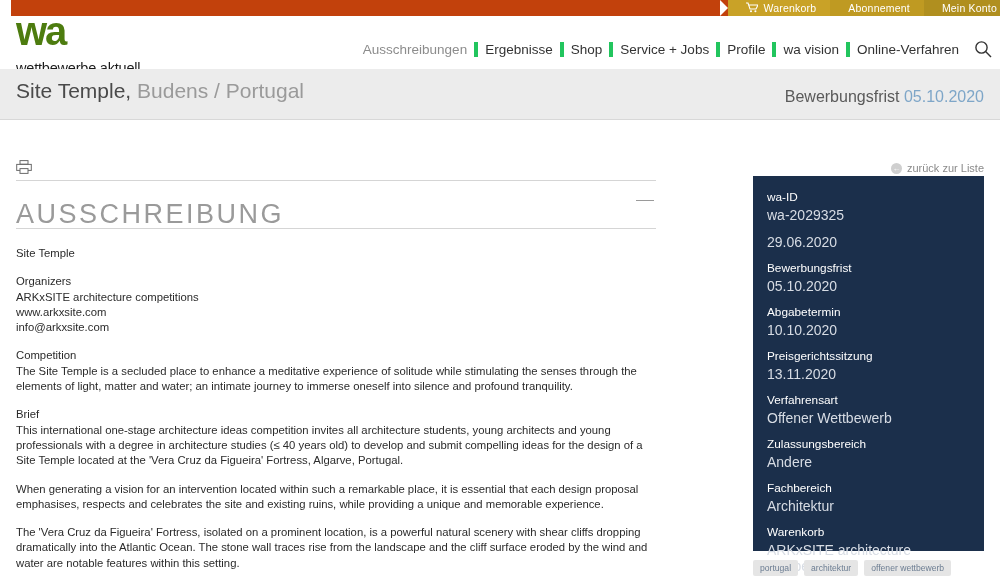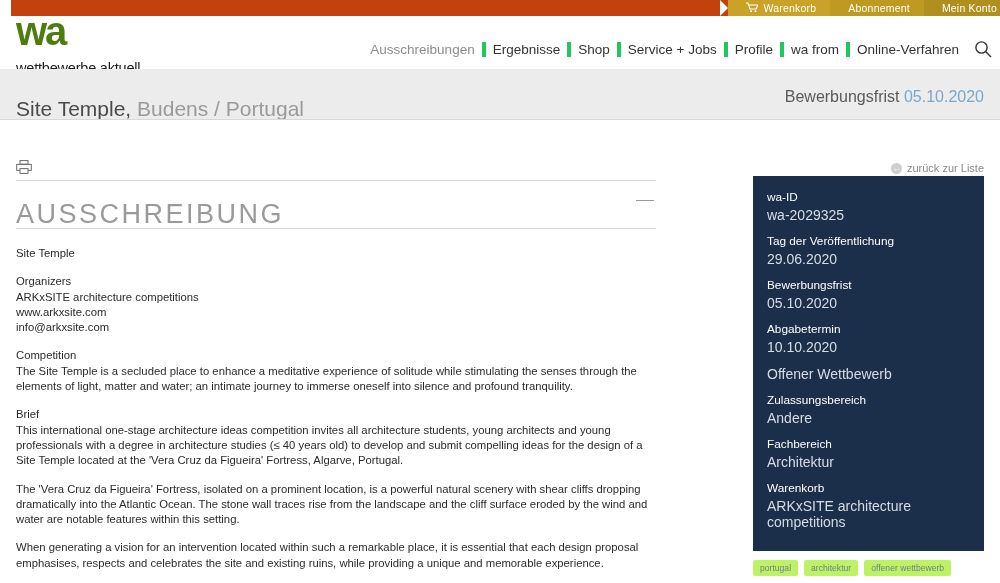--- a/index.html
+++ b/index.html
@@ -75,21 +75,21 @@
     position: absolute; top: 68px; left: 0; width: 1000px;
     height: 1px; background: #d8d8d8;
   }
 
   
   .titleband {
     position: absolute; top: 69px; left: 0; width: 1000px; height: 50px;
     background: #ececec;
   }
   .titleband .t-main {
-    position: absolute; left: 16px; top: 28px;
+    position: absolute; left: 16px; top: 10px;
     font-size: 21px; color: #4a4a4a; font-weight: normal;
   }
   .titleband .t-sub { color: #9a9a9a; }
   .titleband .t-right {
     position: absolute; right: 16px; top: 19px;
     font-size: 16px; color: #5a5a5a;
   }
   .titleband .t-right .date { color: #7ea6c8; }
   .band-rule {
     position: absolute; top: 119px; left: 0; width: 1000px;
@@ -147,21 +147,21 @@
   .card .lbl {
     font-size: 11.8px; color: #ffffff; margin-bottom: 3px; font-weight: normal;
   }
   .card .val { font-size: 14px; color: #d7dce4; }
 
   .tags {
     position: absolute; left: 753px; top: 440px; width: 240px;
     display: flex; gap: 6px;
   }
   .tag {
-    background: #bef264; color: #6c7d92;
+    background: #e5e5e5; color: #6c7d92;
     font-size: 8.6px; padding: 3px 7px; border-radius: 2px; text-align: center;
   }
 </style>
 </head>
 <body>
 
 <div class="page">
 
   <div class="topbar">
     <div class="topbar-right">
@@ -192,21 +192,21 @@
       <div class="logo-wa">wa</div>
       <div class="logo-sub">wettbewerbe aktuell</div>
     </div>
 
     <div class="mainnav">
       <a href="#" class="grey">Ausschreibungen</a>
       <a href="#">Ergebnisse</a>
       <a href="#">Shop</a>
       <a href="#">Service + Jobs</a>
       <a href="#">Profile</a>
-      <a href="#">wa from</a>
+      <a href="#">wa vision</a>
       <a href="#">Online-Verfahren</a>
     </div>
 
     <div class="search-icon">
       <svg width="18" height="18" viewBox="0 0 18 18" aria-hidden="true">
         <circle cx="7.5" cy="7.5" r="5.6" fill="none" stroke="#333" stroke-width="1.4"></circle>
         <line x1="11.6" y1="11.6" x2="17" y2="17" stroke="#333" stroke-width="1.4"></line>
       </svg>
     </div>
     <div class="header-rule"></div>
@@ -247,43 +247,47 @@
     <div class="body-text">
       <p style="white-space:pre-line">Site Temple</p>
       <p style="white-space:pre-line">Organizers
 ARKxSITE architecture competitions
 www.arkxsite.com
 info@arkxsite.com</p>
       <p style="white-space:pre-line">Competition
 The Site Temple is a secluded place to enhance a meditative experience of solitude while stimulating the senses through the elements of light, matter and water; an intimate journey to immerse oneself into silence and profound tranquility.</p>
       <p style="white-space:pre-line">Brief
 This international one-stage architecture ideas competition invites all architecture students, young architects and young professionals with a degree in architecture studies (≤ 40 years old) to develop and submit compelling ideas for the design of a Site Temple located at the 'Vera Cruz da Figueira' Fortress, Algarve, Portugal.</p>
+      <p style="white-space:pre-line">When generating a vision for an intervention located within such a remarkable place, it is essential that each design proposal emphasises, respects and celebrates the site and existing ruins, while providing a unique and memorable experience.</p>
       <p style="white-space:pre-line">The 'Vera Cruz da Figueira' Fortress, isolated on a prominent location, is a powerful natural scenery with shear cliffs dropping dramatically into the Atlantic Ocean. The stone wall traces rise from the landscape and the cliff surface eroded by the wind and water are notable features within this setting.</p>
-      <p style="white-space:pre-line">When generating a vision for an intervention located within such a remarkable place, it is essential that each design proposal emphasises, respects and celebrates the site and existing ruins, while providing a unique and memorable experience.</p>
 
     </div>
 
     <div class="card">
       <div class="row">
         <div class="lbl">wa-ID</div>
         <div class="val">wa-2029325</div>
       </div>
       <div class="row">
-        <div class="lbl">Tag der Veröffentlichung</div>
         <div class="val">29.06.2020</div>
       </div>
       <div class="row">
         <div class="lbl">Bewerbungsfrist</div>
         <div class="val">05.10.2020</div>
       </div>
       <div class="row">
         <div class="lbl">Abgabetermin</div>
         <div class="val">10.10.2020</div>
       </div>
       <div class="row">
+        <div class="lbl">Preisgerichtssitzung</div>
+        <div class="val">13.11.2020</div>
+      </div>
+      <div class="row">
+        <div class="lbl">Verfahrensart</div>
         <div class="val">Offener Wettbewerb</div>
       </div>
       <div class="row">
         <div class="lbl">Zulassungsbereich</div>
         <div class="val">Andere</div>
       </div>
       <div class="row">
         <div class="lbl">Fachbereich</div>
         <div class="val">Architektur</div>
       </div>

